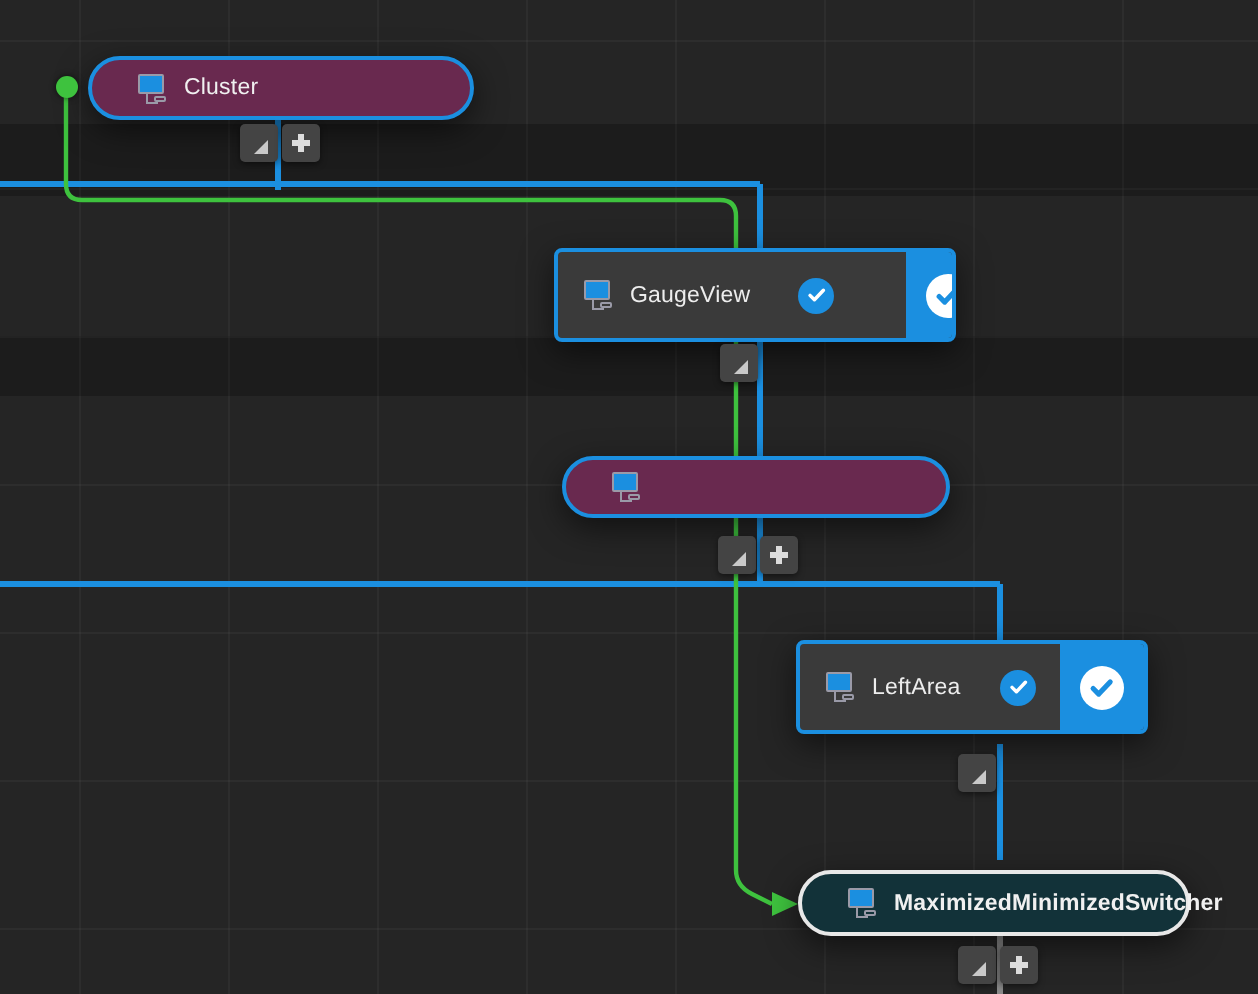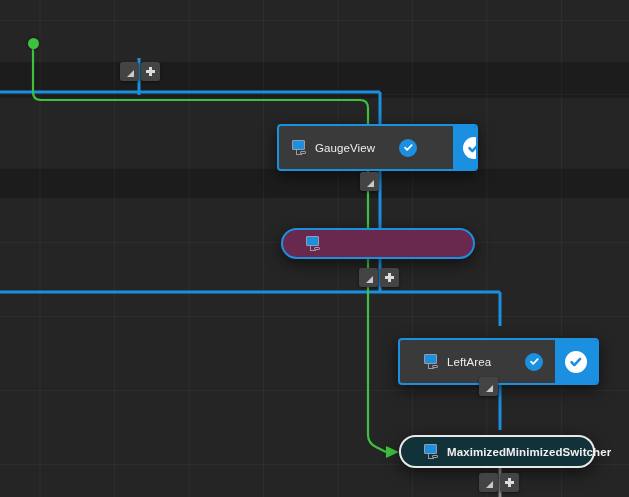--- a/index.html
+++ b/index.html
@@ -199,20 +199,30 @@
     <path d="M500,292 L500,326" stroke="#1b8fe0" stroke-width="3" fill="none"></path>
 
     <path d="M500,372 L500,430" stroke="#1b8fe0" stroke-width="3" fill="none"></path>
 
     <path d="M500,468 L500,497" stroke="#8a8a8a" stroke-width="3" fill="none"></path>
 
     <path d="M33,45 L33,92 Q33,100 41,100 L360,100 Q368,100 368,108 L368,435 Q368,443 376,447 L386,452" stroke="#3ec23e" stroke-width="2.2" fill="none"></path>
     <polygon points="386,446 399,452 386,458" fill="#3ec23e"></polygon>
   </svg>
 
+  <div class="node pill" style="left:44px;top:28px;width:193px;height:32px;">
+    <div class="body">
+      <span class="mon">
+        <span class="scr"></span>
+          <span class="stand"></span>
+          <span class="foot"></span>
+      </span>
+      <span class="label">Cluster</span>
+    </div>
+  </div>
   <div class="dot" style="left:28px;top:38px;"></div>
 
   <div class="node boxy" style="left:277px;top:124px;width:201px;height:47px;gap:24px;">
     <div class="body">
       <span class="mon">
         <span class="scr"></span>
           <span class="stand"></span>
           <span class="foot"></span>
       </span>
       <span class="label">GaugeView</span>
@@ -234,21 +244,21 @@
   <div class="node pill" style="left:281px;top:228px;width:194px;height:31px;">
     <div class="body">
       <span class="mon">
         <span class="scr"></span>
           <span class="stand"></span>
           <span class="foot"></span>
       </span>
     </div>
   </div>
 
-  <div class="node boxy" style="left:398px;top:338px;width:201px;height:47px;padding-left:11px;">
+  <div class="node boxy" style="left:398px;top:320px;width:176px;height:47px;">
     <div class="body">
       <span class="mon">
         <span class="scr"></span>
           <span class="stand"></span>
           <span class="foot"></span>
       </span>
       <span class="label">LeftArea</span>
     </div>
     <span class="chk blue inner-chk">
       <svg width="11" height="11" viewBox="0 0 12 12">

